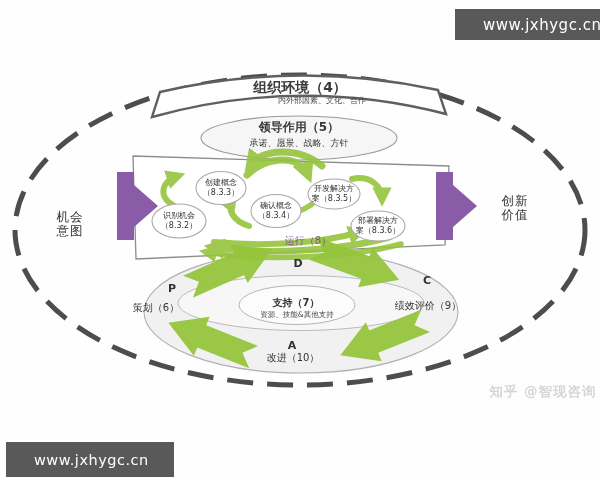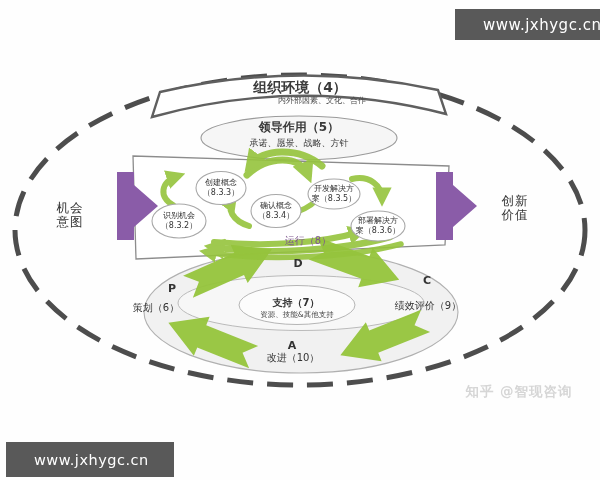--- a/index.html
+++ b/index.html
@@ -17,21 +17,21 @@
   .lead-title{font-size:12px;font-weight:600;color:#3a3a3a;}
   .lead-sub{font-size:9px;color:#3a3a3a;}
   .side-label{font-size:12.5px;color:#333;line-height:1.15;letter-spacing:1px;}
   .node{font-size:8px;color:#333;line-height:1.22;}
   .yunxing{font-size:10px;font-weight:400;color:#7d568d;margin-left:15px;}
   .pdca-letter{font-size:11px;font-weight:600;color:#333;}
   .ring-label{font-size:10px;color:#333;}
   .support-title{font-size:10px;font-weight:600;color:#333;}
   .support-sub{font-size:7.5px;color:#444;}
   .caption{font-size:13px;font-weight:700;color:#2e2e2e;letter-spacing:1px;}
-  .zhihu{font-size:13.5px;font-weight:600;color:#d6d6d6;letter-spacing:1px;}
+  .zhihu{font-size:13.5px;font-weight:600;color:#d6d6d6;letter-spacing:1px;margin-left:24px;}
   .wmbox{
     position:absolute;background:#595959;color:#fff;
     display:flex;align-items:center;justify-content:flex-start;
     font-size:15px;letter-spacing:0.5px;padding-left:28px;
   }
   .wmbox.tr{left:455px;top:9px;width:143px;height:31px;}
   .wmbox.bl{left:6px;top:442px;width:140px;height:35px;font-size:14.5px;}
 </style>
 </head>
 <body>
@@ -91,21 +91,21 @@
       <ellipse cx="378" cy="226" rx="27" ry="15"></ellipse>
     </g>
   </svg>
 
   <div class="lbl org-title" style="left:300px;top:87px">组织环境（4）</div>
   <div class="lbl org-sub" style="left:300px;top:101px">内外部因素、文化、合作</div>
 
   <div class="lbl lead-title" style="left:299px;top:128px">领导作用（5）</div>
   <div class="lbl lead-sub" style="left:299px;top:144px">承诺、愿景、战略、方针</div>
 
-  <div class="lbl side-label" style="left:70px;top:215px">
+  <div class="lbl side-label" style="left:70px;top:224px">
     <div>机会</div>
     <div>意图</div>
   </div>
   <div class="lbl side-label" style="left:515px;top:208px">
     <div>创新</div>
     <div>价值</div>
   </div>
 
   <div class="lbl node" style="left:179px;top:221px">
     <div>识别机会</div>

